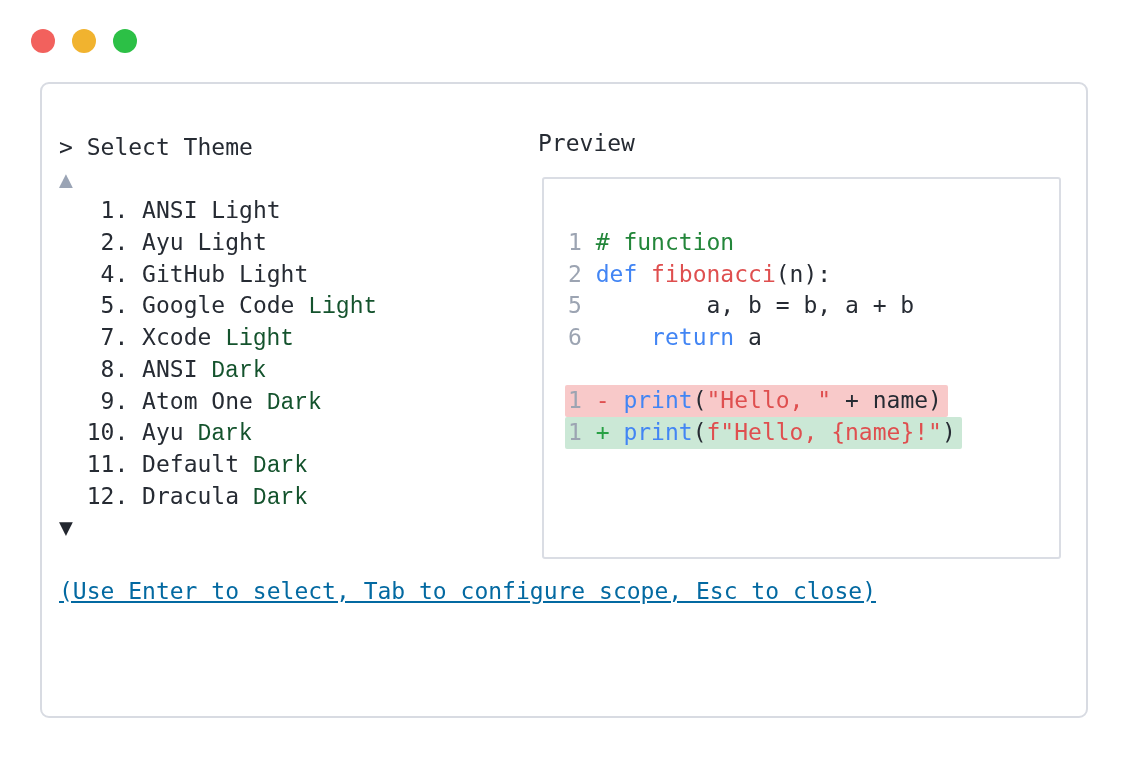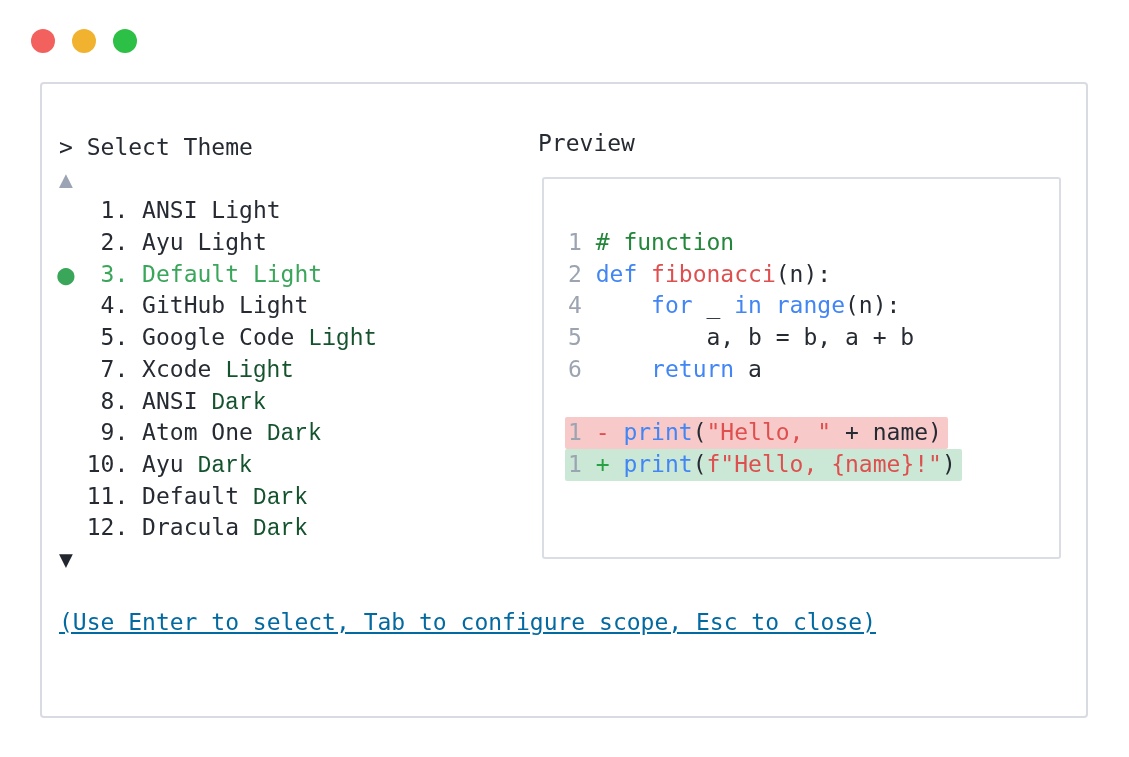--- a/index.html
+++ b/index.html
@@ -9,21 +9,21 @@
   }
   
   .traffic{position:absolute;left:31px;top:29px;display:flex;gap:17px;}
   .dot{width:24px;height:24px;border-radius:50%;}
   .dot.red{background:#f2615d;}
   .dot.yellow{background:#f1b32f;}
   .dot.green{background:#2cc046;}
   
   .window{
     position:absolute;left:40px;top:82px;width:1048px;height:636px;
-    box-sizing:border-box;border:2px solid #d8dbe2;border-radius:4px;background:#ffffff;
+    box-sizing:border-box;border:2px solid #d8dbe2;border-radius:9px;background:#ffffff;
   }
   .term{font-size:23px;line-height:31.7px;color:#262b33;}
   .line{height:31.7px;white-space:pre;}
   .left-col{position:absolute;left:17px;top:48px;}
   .prompt-text{color:#262b33;}
   .up{color:#9aa4b5;}
   .down{color:#22262e;}
   .help{color:#0369a1;text-decoration:underline;}
   .sel{color:#3aa65a;}
   .suffix{color:#14532d;font-family:Liberation Mono, monospace;}
@@ -58,42 +58,40 @@
 </div>
 
 <div class="window term">
 
   <div class="left-col">
     <div class="line"><span class="prompt-text">&gt; Select Theme</span></div>
     <div class="line"><span class="up">▲</span></div>
     <div id="theme-list">
         <div class="line"><span class="tk-dark"> </span><span class="tk-dark">  1. </span><span class="tk-dark">ANSI Light</span></div>
         <div class="line"><span class="tk-dark"> </span><span class="tk-dark">  2. </span><span class="tk-dark">Ayu Light</span></div>
-        <div class="line"><span class="sel mk-dot">●</span><span class="sel">  3. </span><span class="sel">Default Light</span></div>
         <div class="line"><span class="tk-dark"> </span><span class="tk-dark">  4. </span><span class="tk-dark">GitHub Light</span></div>
         <div class="line"><span class="tk-dark"> </span><span class="tk-dark">  5. </span><span class="tk-dark">Google Code</span><span class="suffix"> Light</span></div>
         <div class="line"><span class="tk-dark"> </span><span class="tk-dark">  7. </span><span class="tk-dark">Xcode</span><span class="suffix"> Light</span></div>
         <div class="line"><span class="tk-dark"> </span><span class="tk-dark">  8. </span><span class="tk-dark">ANSI</span><span class="suffix"> Dark</span></div>
         <div class="line"><span class="tk-dark"> </span><span class="tk-dark">  9. </span><span class="tk-dark">Atom One</span><span class="suffix"> Dark</span></div>
         <div class="line"><span class="tk-dark"> </span><span class="tk-dark"> 10. </span><span class="tk-dark">Ayu</span><span class="suffix"> Dark</span></div>
         <div class="line"><span class="tk-dark"> </span><span class="tk-dark"> 11. </span><span class="tk-dark">Default</span><span class="suffix"> Dark</span></div>
         <div class="line"><span class="tk-dark"> </span><span class="tk-dark"> 12. </span><span class="tk-dark">Dracula</span><span class="suffix"> Dark</span></div>
       </div>
     <div class="line"><span class="down">▼</span></div>
     <div class="line"></div>
     <div class="line"><span class="help">(Use Enter to select, Tab to configure scope, Esc to close)</span></div>
   </div>
 
   <div class="preview-label line">Preview</div>
 
   <div class="preview-box">
     <div class="code" id="code">
         <div class="line"><span class="tk-gray">1 </span><span class="tk-cm"># function</span></div>
         <div class="line"><span class="tk-gray">2 </span><span class="tk-kw">def</span><span class="tk-dark"> </span><span class="tk-red">fibonacci</span><span class="tk-dark">(n):</span></div>
-        <div class="line"><span class="tk-gray">4 </span><span class="tk-dark">    </span><span class="tk-kw">for</span><span class="tk-dark"> _ </span><span class="tk-kw">in</span><span class="tk-dark"> </span><span class="tk-kw">range</span><span class="tk-dark">(n):</span></div>
         <div class="line"><span class="tk-gray">5 </span><span class="tk-dark">        a, b = b, a + b</span></div>
         <div class="line"><span class="tk-gray">6 </span><span class="tk-dark">    </span><span class="tk-kw">return</span><span class="tk-dark"> a</span></div>
         <div class="line"></div>
         <div class="line"><span class="chip chip-del"><span class="tk-gray">1 </span><span class="tk-red">- </span><span class="tk-kw">print</span><span class="tk-dark">(</span><span class="tk-red">"Hello, "</span><span class="tk-dark"> + name</span><span class="tk-dark">)</span></span></div>
         <div class="line"><span class="chip chip-add"><span class="tk-gray">1 </span><span class="tk-plus">+ </span><span class="tk-kw">print</span><span class="tk-dark">(</span><span class="tk-red">f"Hello, {name}!"</span><span class="tk-dark">)</span></span></div>
       </div>
   </div>
 
 </div>
 

